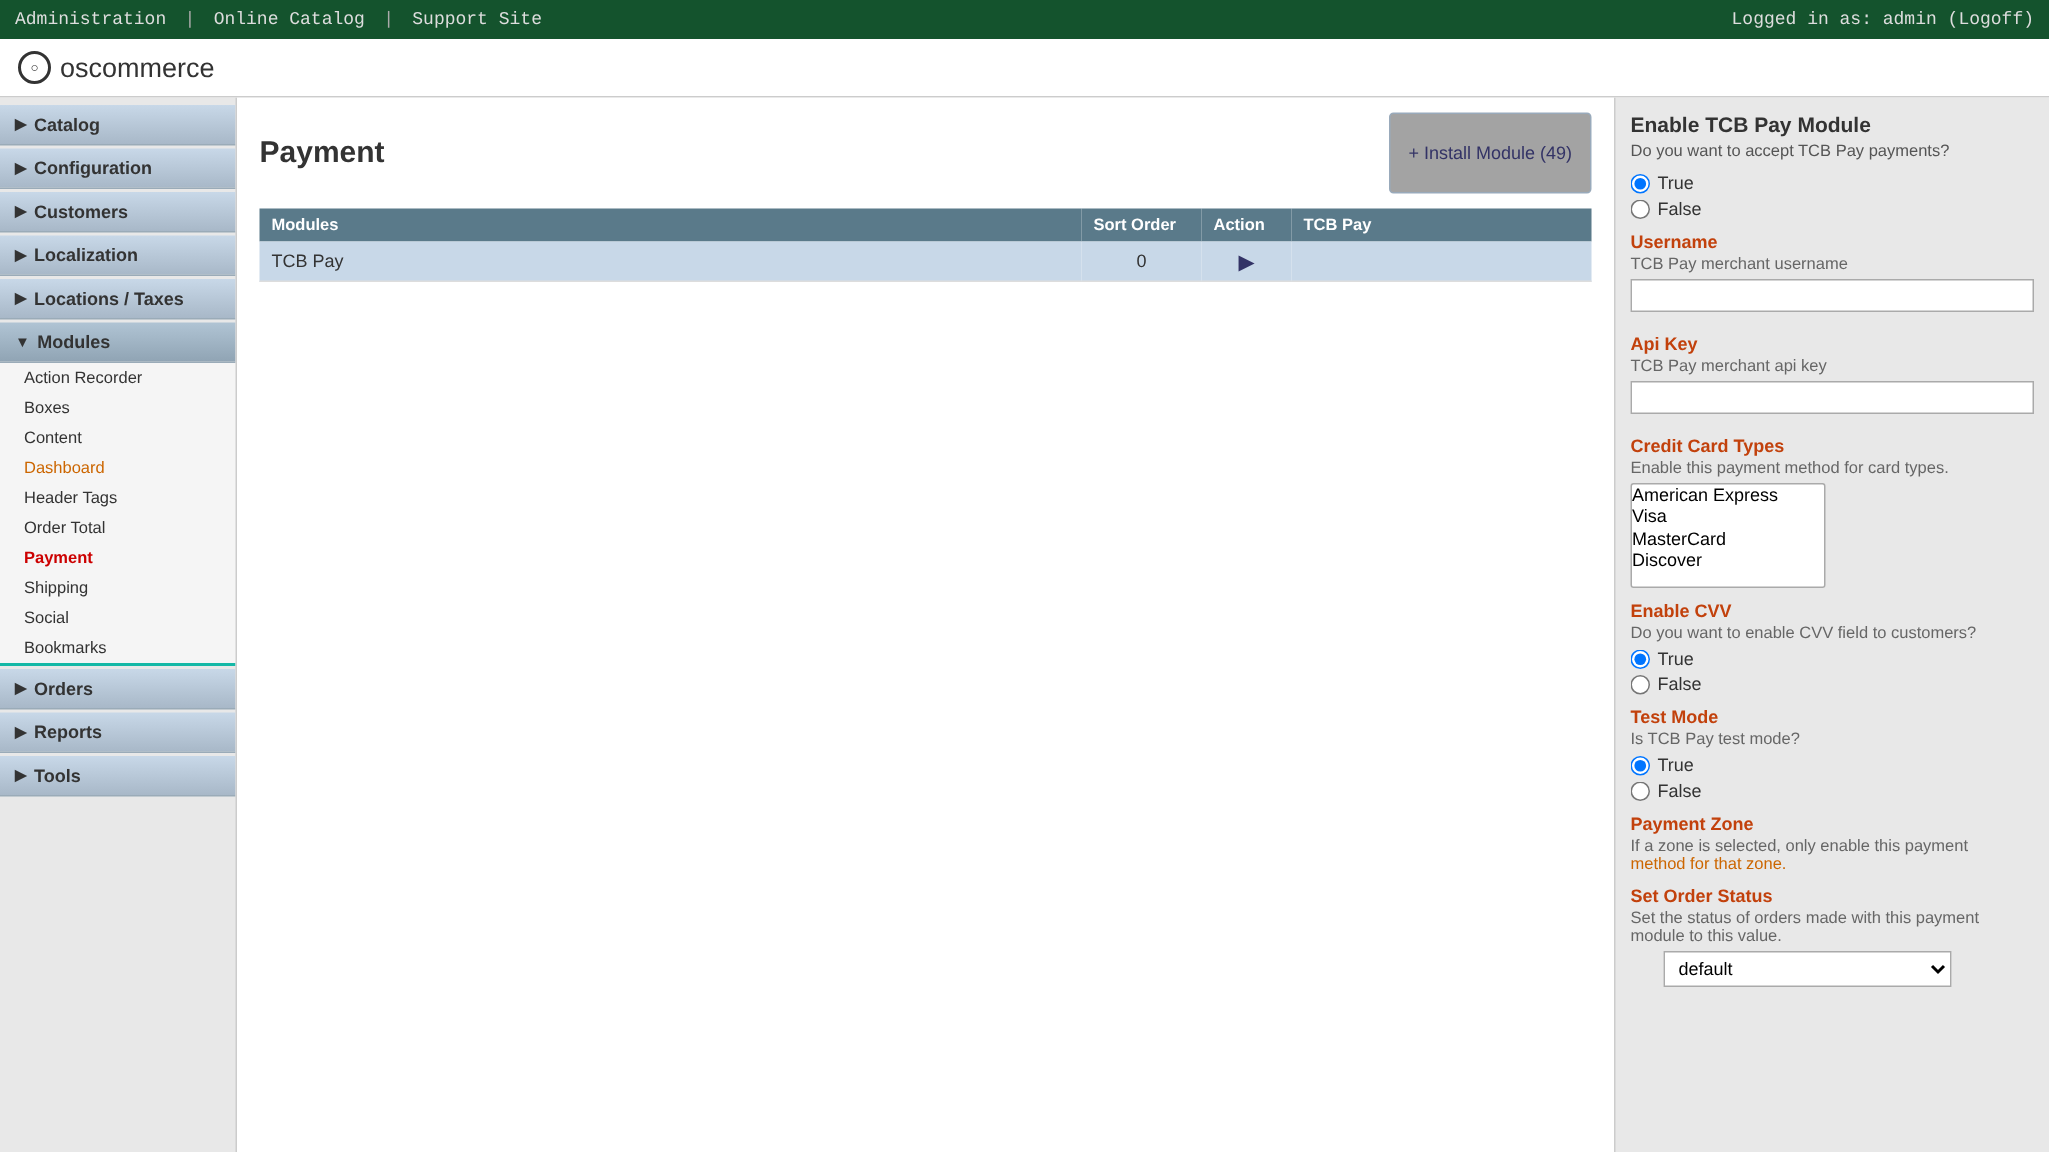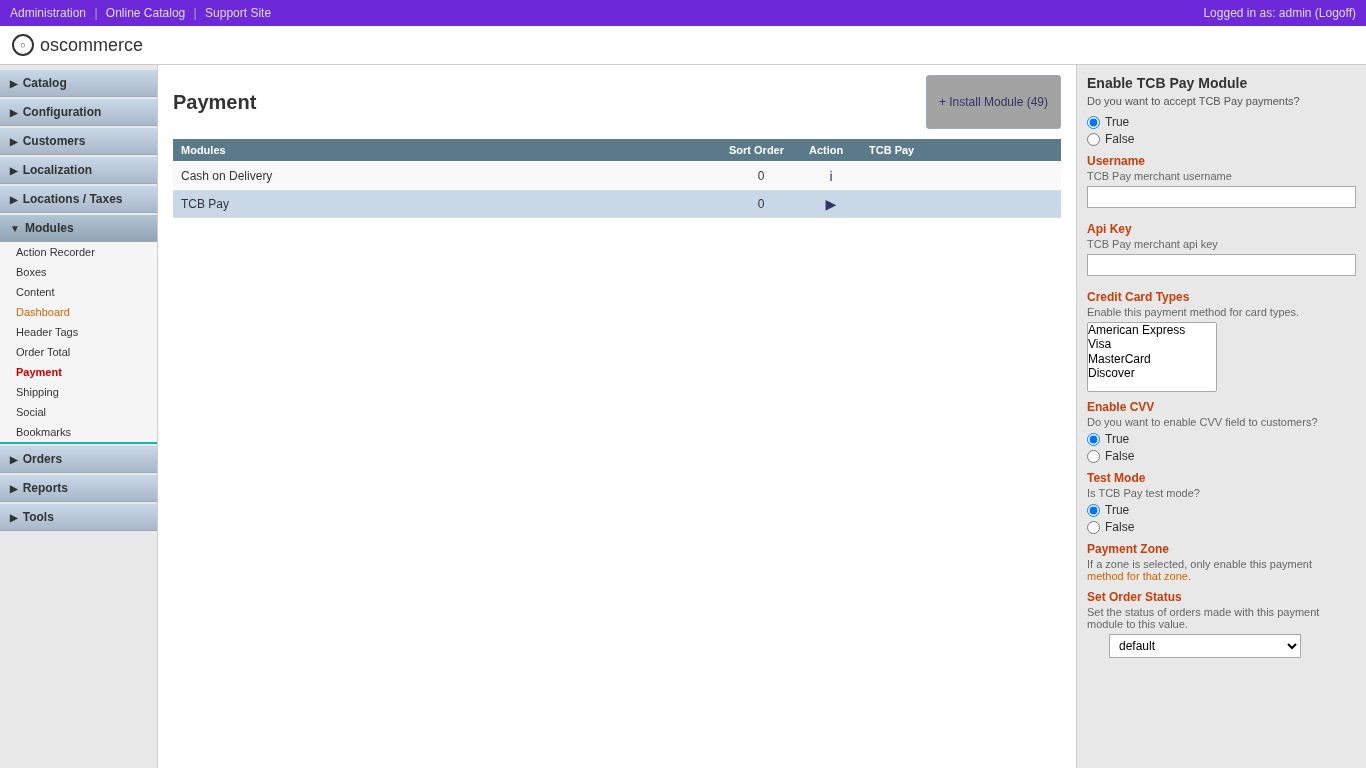--- a/index.html
+++ b/index.html
@@ -1,26 +1,27 @@
 <!DOCTYPE html>
 <html><head>
   <meta charset="utf-8">
   <style>
     * { box-sizing: border-box; margin: 0; padding: 0; }
     body { font-family: Arial, Helvetica, sans-serif; font-size: 12px; background: #f0f0f0; color: #333; }
 
     
     #topbar {
-      background: #6d28d9;
+      background: #14532d;
       color: #ddd;
       padding: 6px 10px;
       display: flex;
       justify-content: space-between;
       align-items: center;
       font-size: 12px;
+      font-family: Liberation Mono, monospace;
     }
     #topbar .nav-links a { color: #ddd; text-decoration: none; margin-right: 5px; }
     #topbar .nav-links span { color: #aaa; margin-right: 5px; }
 
     
     #header {
       background: #fff;
       padding: 8px 12px;
       display: flex;
       align-items: center;
@@ -320,28 +321,20 @@
     <table class="modules-table">
       <thead>
         <tr>
           <th>Modules</th>
           <th class="sort-col">Sort Order</th>
           <th class="action-col">Action</th>
           <th class="tcb-col">TCB Pay</th>
         </tr>
       </thead>
       <tbody>
-        <tr>
-          <td>Cash on Delivery</td>
-          <td class="sort-col" style="text-align:center;">0</td>
-          <td class="action-col" style="text-align:center;">
-            <span class="action-icon">ℹ</span>
-          </td>
-          <td></td>
-        </tr>
         <tr class="selected">
           <td>TCB Pay</td>
           <td class="sort-col" style="text-align:center;">0</td>
           <td class="action-col" style="text-align:center;">
             <span class="play-icon">▶</span>
           </td>
           <td></td>
         </tr>
       </tbody>
     </table>

